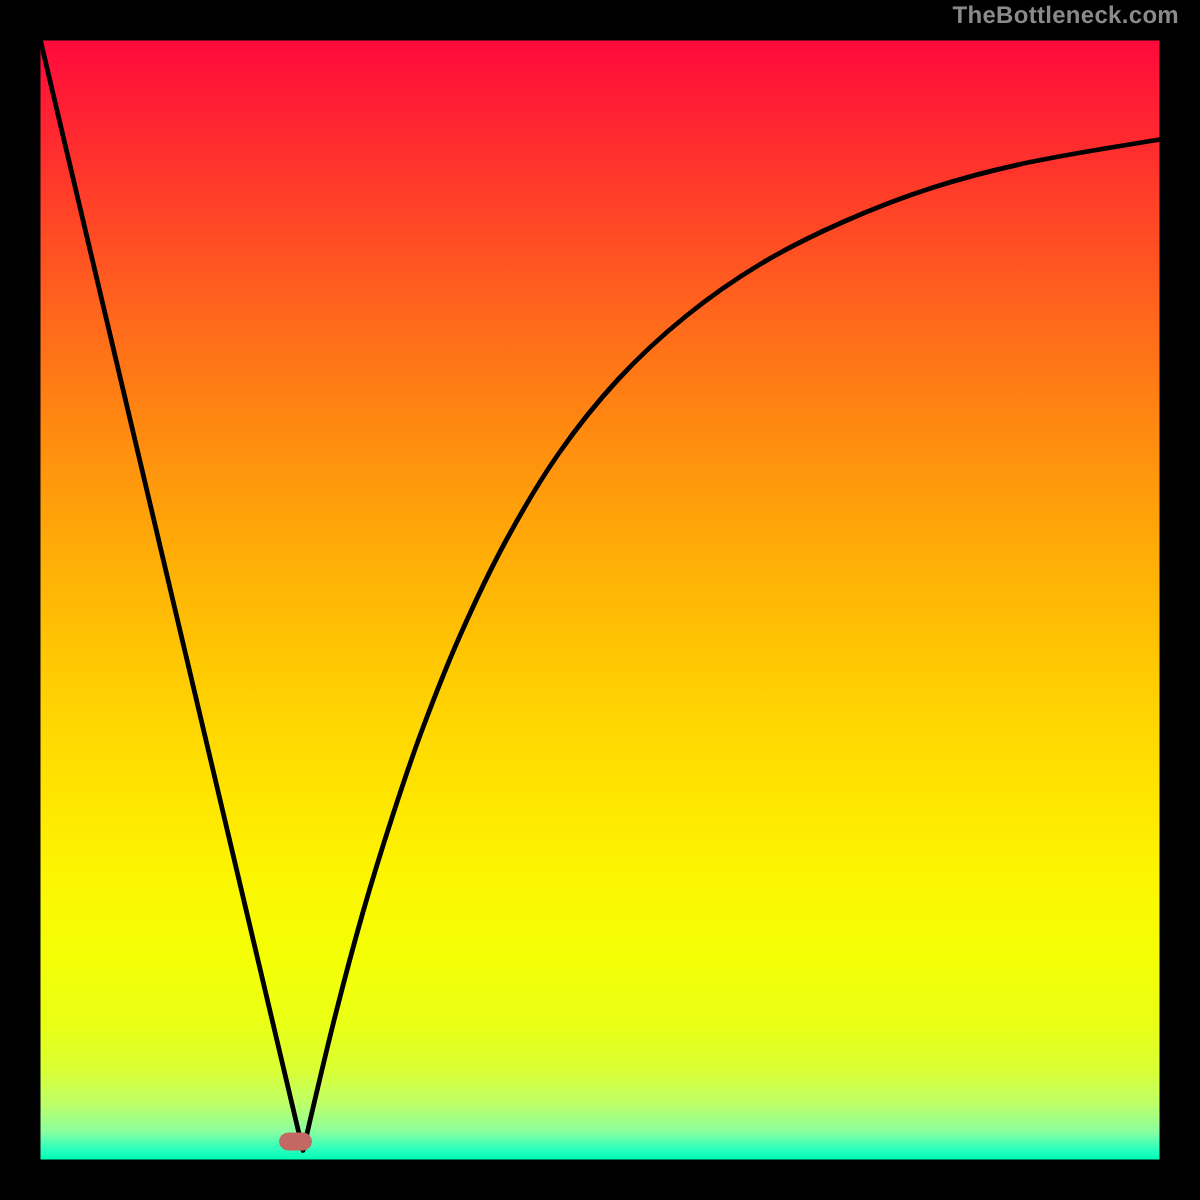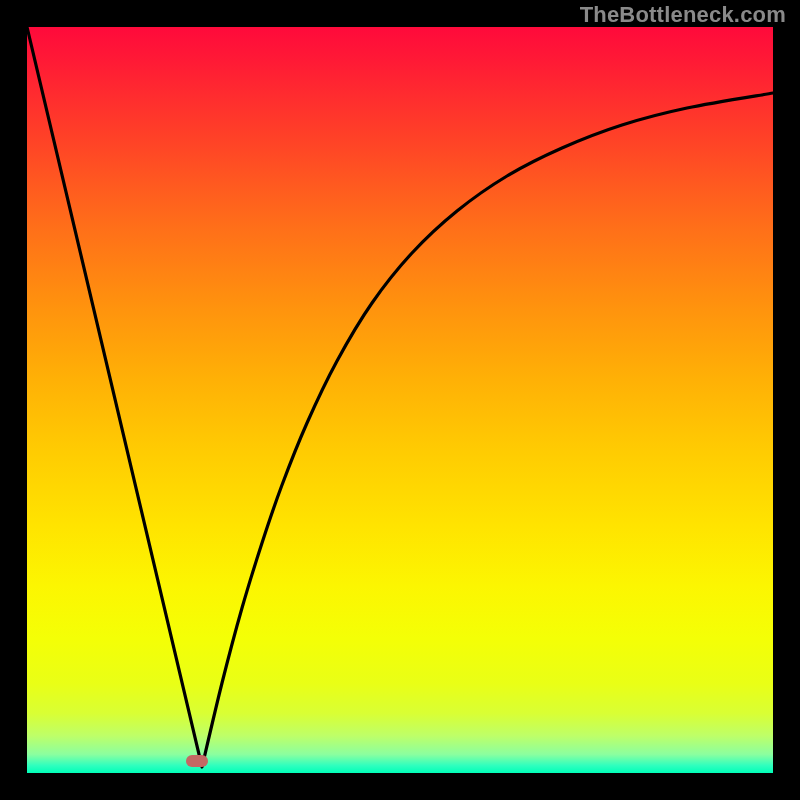--- a/index.html
+++ b/index.html
@@ -33,21 +33,21 @@
       #8bff9f 97.5%,
       #2fffbe 99%,
       #00ffb8 100%
     );
   }
   .watermark {
     position: absolute;
     top: 2px;
     right: 14px;
     font-family: Arial, Helvetica, sans-serif;
-    font-size: 22px;
+    font-size: 16px;
     font-weight: bold;
     color: #8a8a8a;
     letter-spacing: 0.2px;
   }
   svg.curve {
     position: absolute;
     left: 27px;
     top: 27px;
     width: 746px;
     height: 746px;

